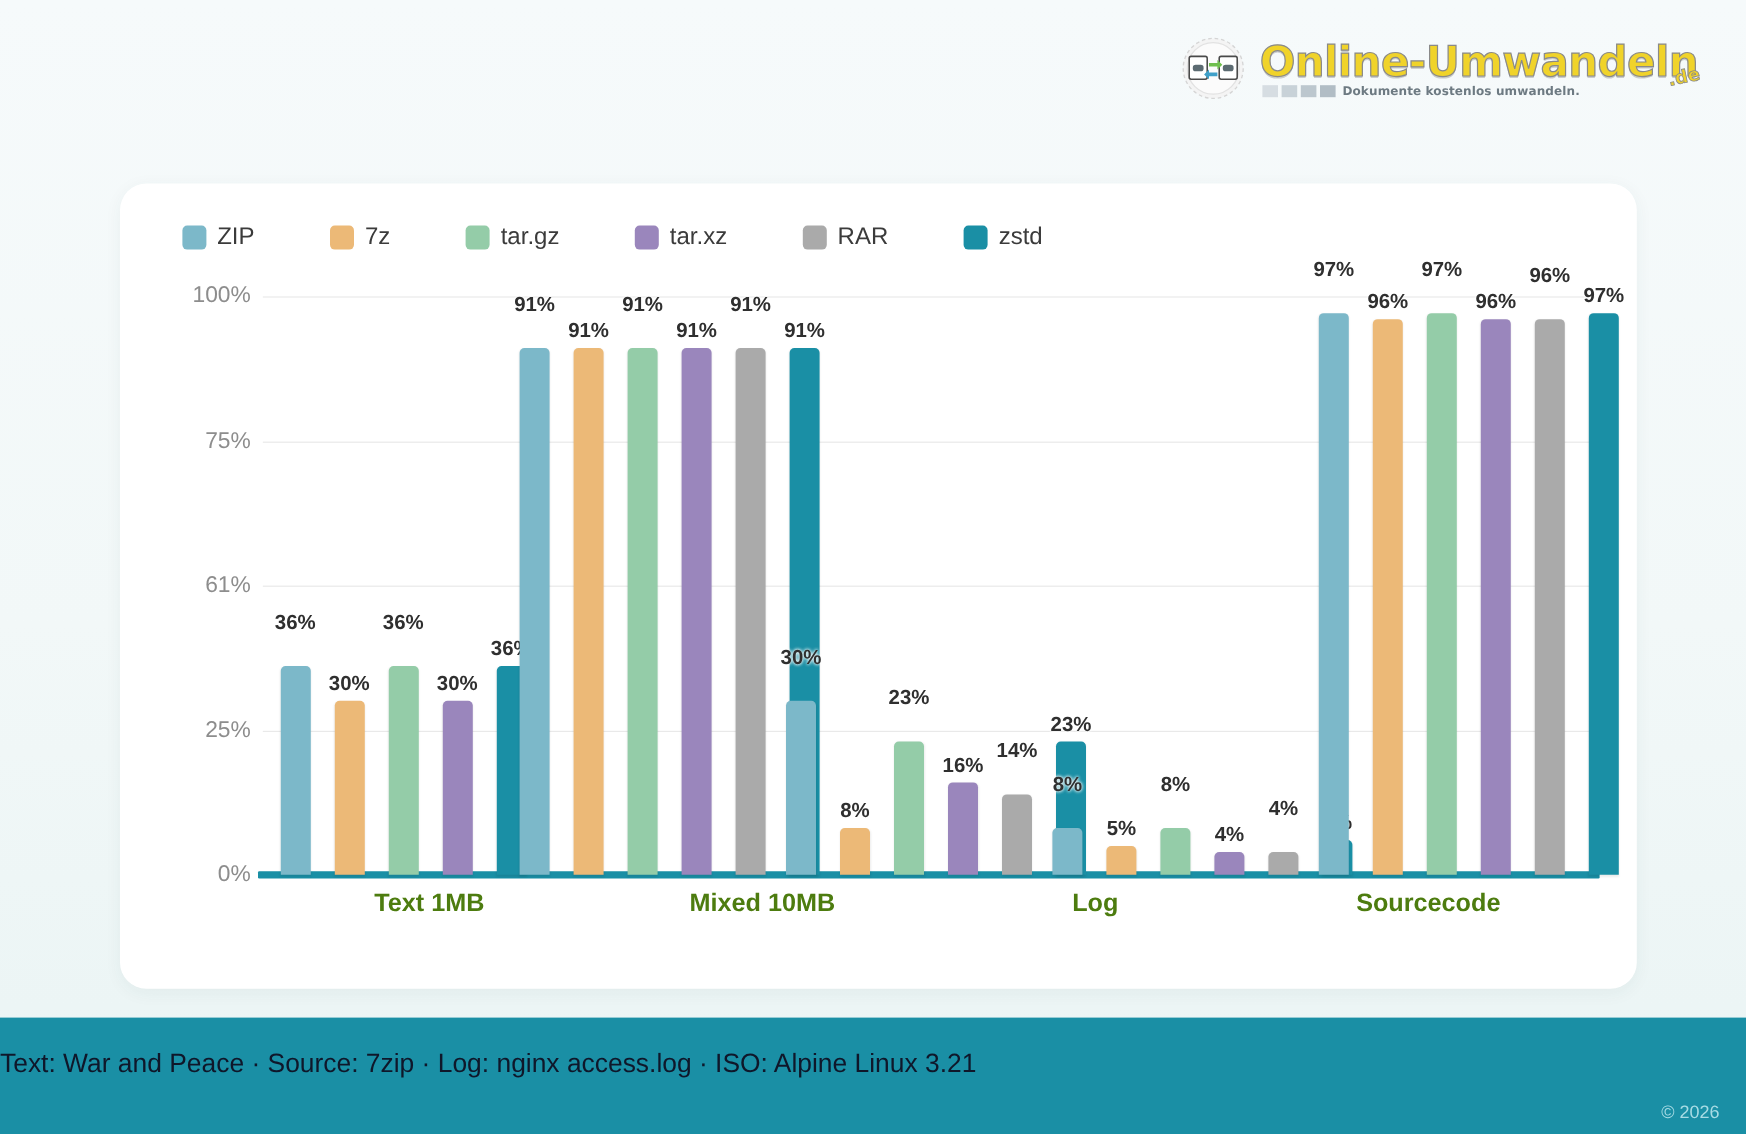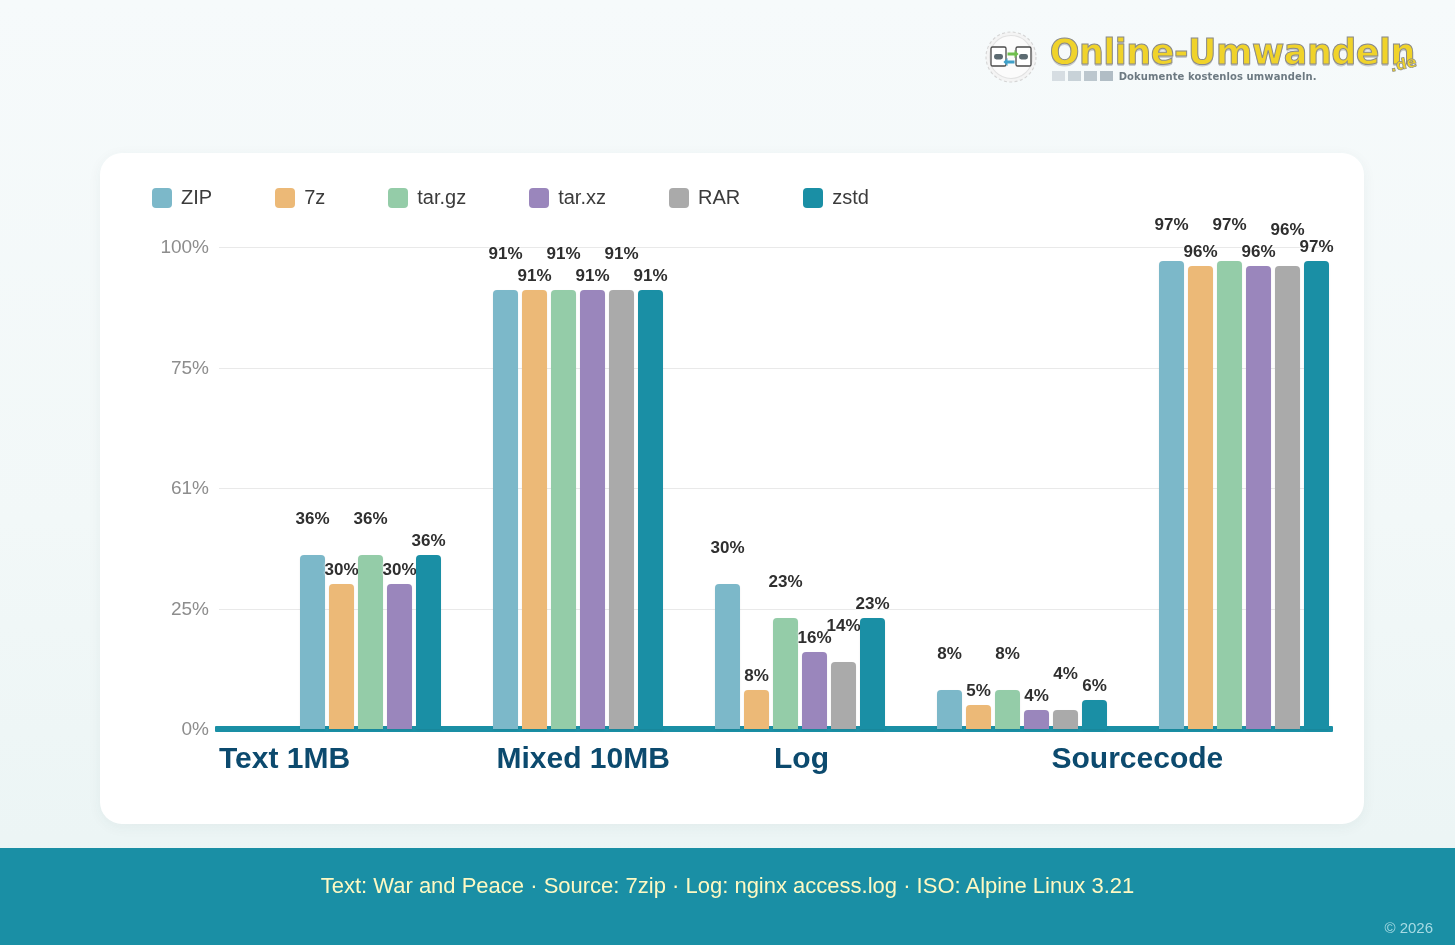--- a/index.html
+++ b/index.html
@@ -178,23 +178,23 @@
   .group {
     flex: 1 1 0;
     position: relative;
     height: 100%;
   }
   .bars {
     position: absolute;
     left: 12px; right: 0; bottom: 0;
     height: 100%;
     display: flex;
-    justify-content: flex-end;
+    justify-content: center;
     align-items: flex-end;
-    gap: 4px;
+    gap: 20px;
   }
   .bar-slot {
     position: relative;
     width: 25px;
     height: 100%;
     display: flex;
     align-items: flex-end;
   }
   .bar {
     width: 25px;
@@ -215,42 +215,42 @@
   
   .x-labels {
     position: absolute;
     left: 119px;
     top: 588px;
     width: 1110px;
     display: flex;
   }
   .x-label {
     flex: 1 1 0;
-    font-size: 30px;
+    text-align: center;
+    font-size: 21px;
     font-weight: bold;
-    color: #0c4a6e;
+    color: #4d7c0f;
     font-family: "Liberation Sans", sans-serif;
   }
 
   
   .footer {
     position: absolute;
     left: 0;
     top: 848px;
     width: 1455px;
     height: 97px;
     background: #1a8fa5;
   }
   .footer-note {
     position: absolute;
     left: 0; right: 0;
     top: 25px;
-    text-align: center;
     font-size: 22px;
-    color: #fef9c3;
+    color: #0f172a;
   }
   .footer-copy {
     position: absolute;
     right: 22px;
     bottom: 9px;
     font-size: 15px;
     color: #a7dbe4;
   }
 </style>
 </head>

